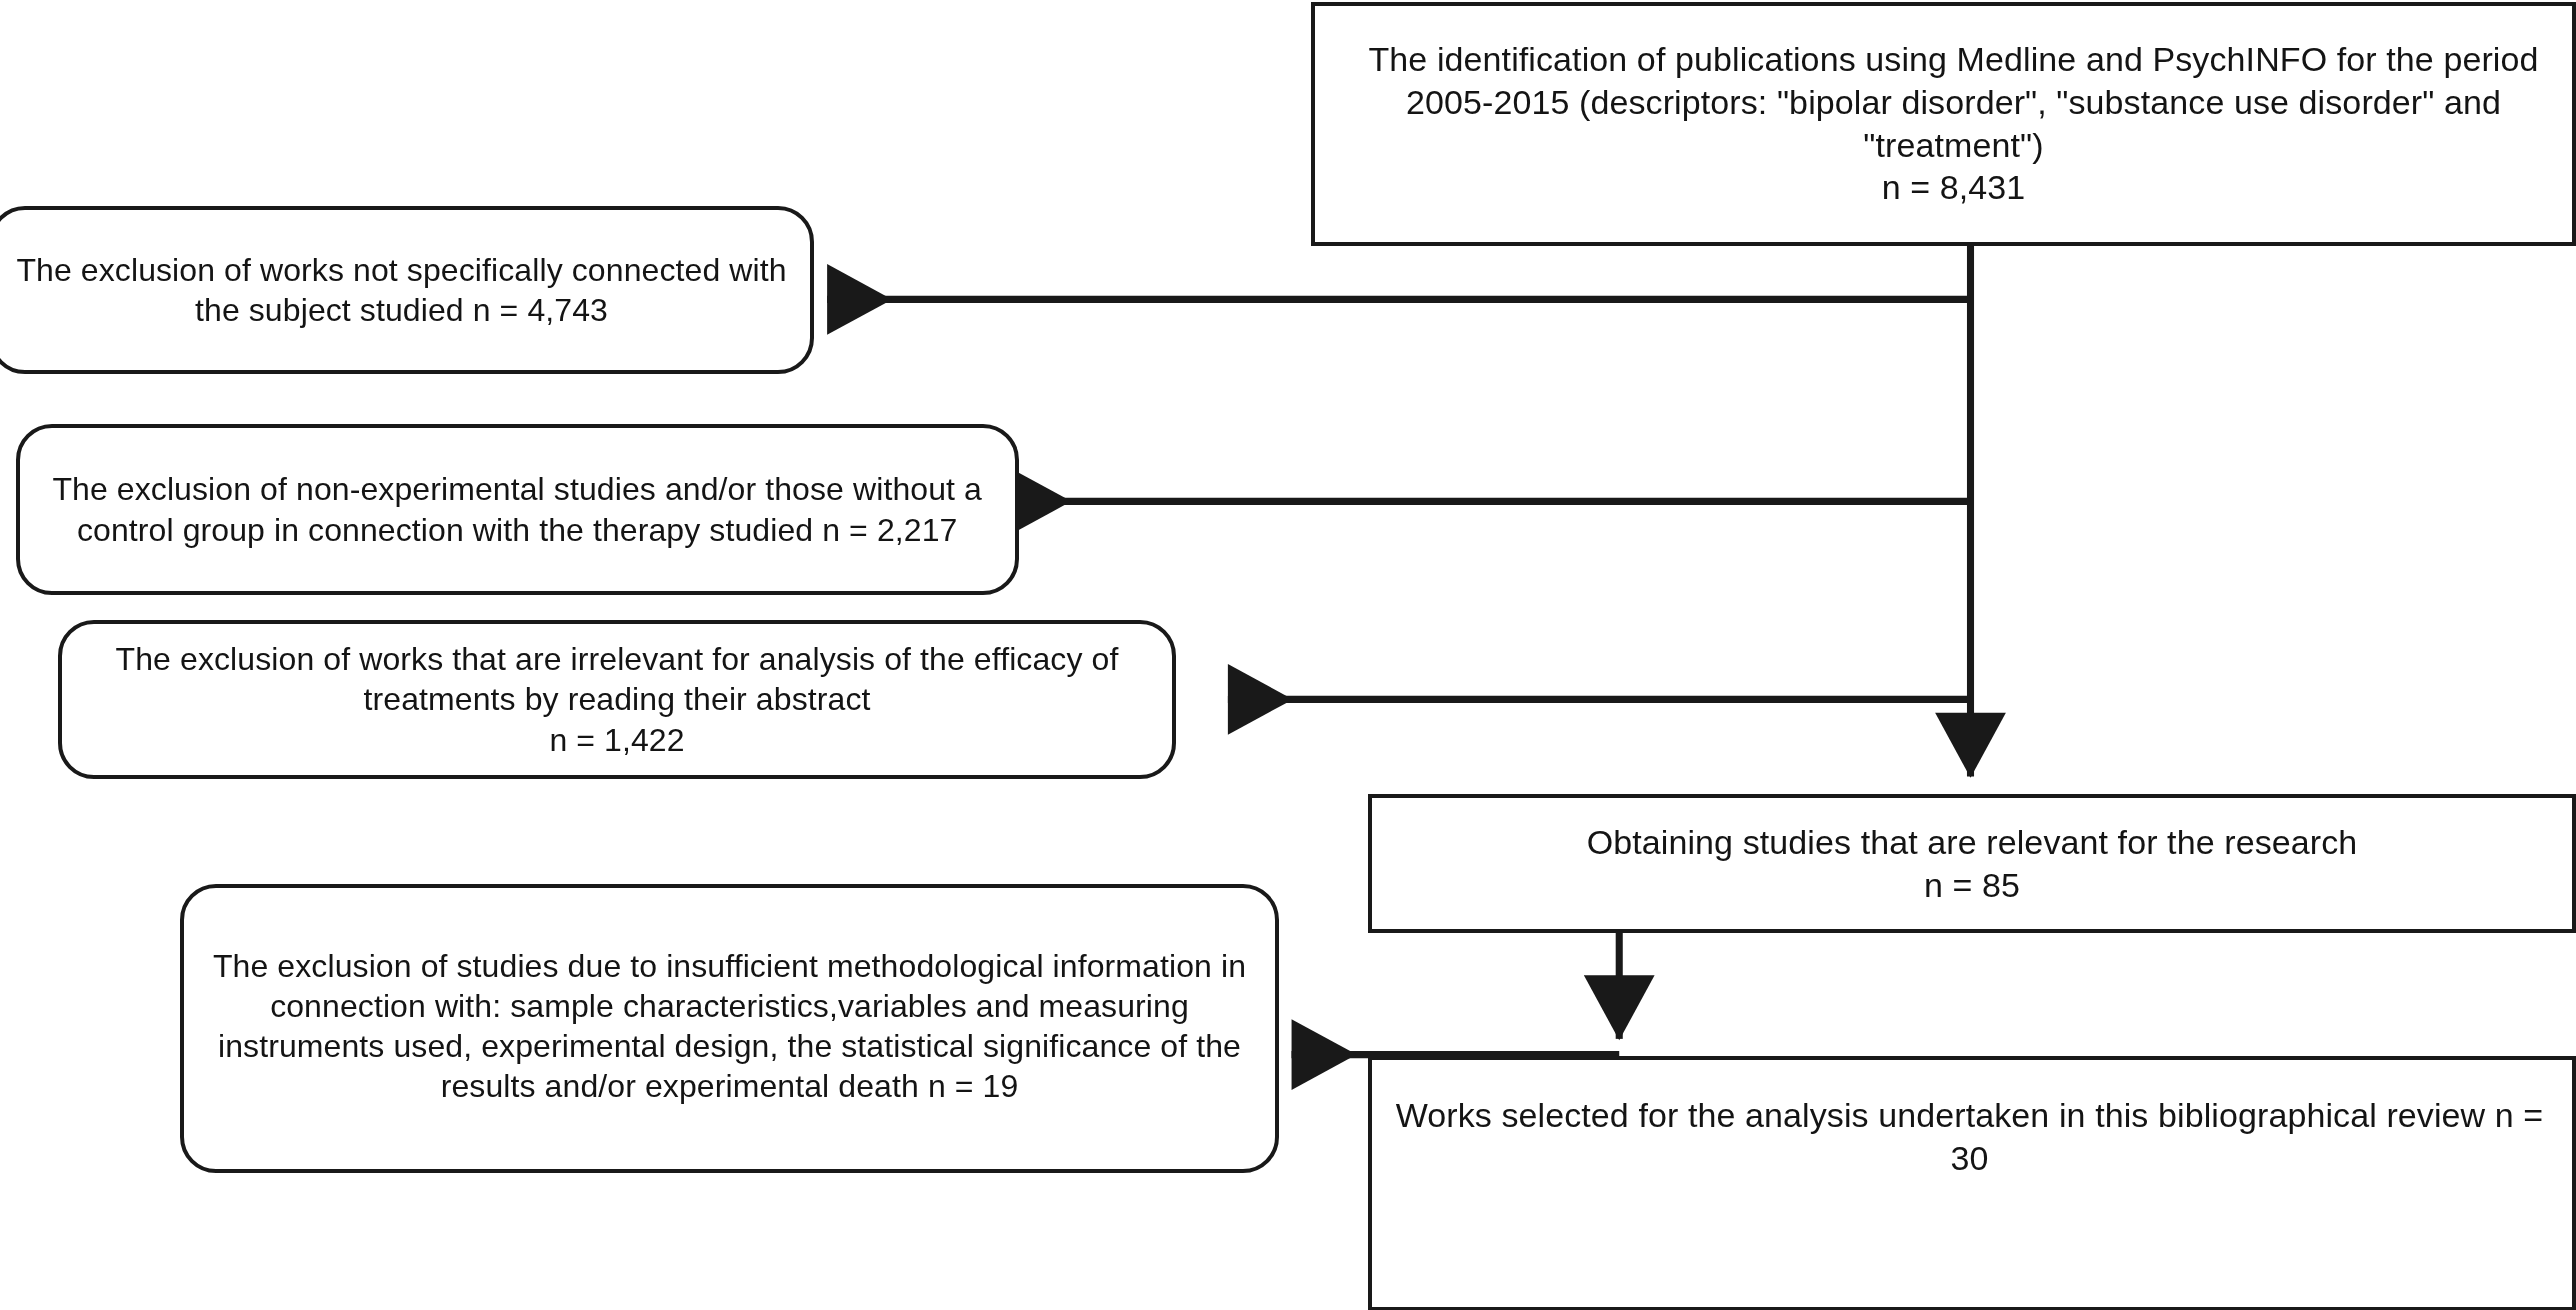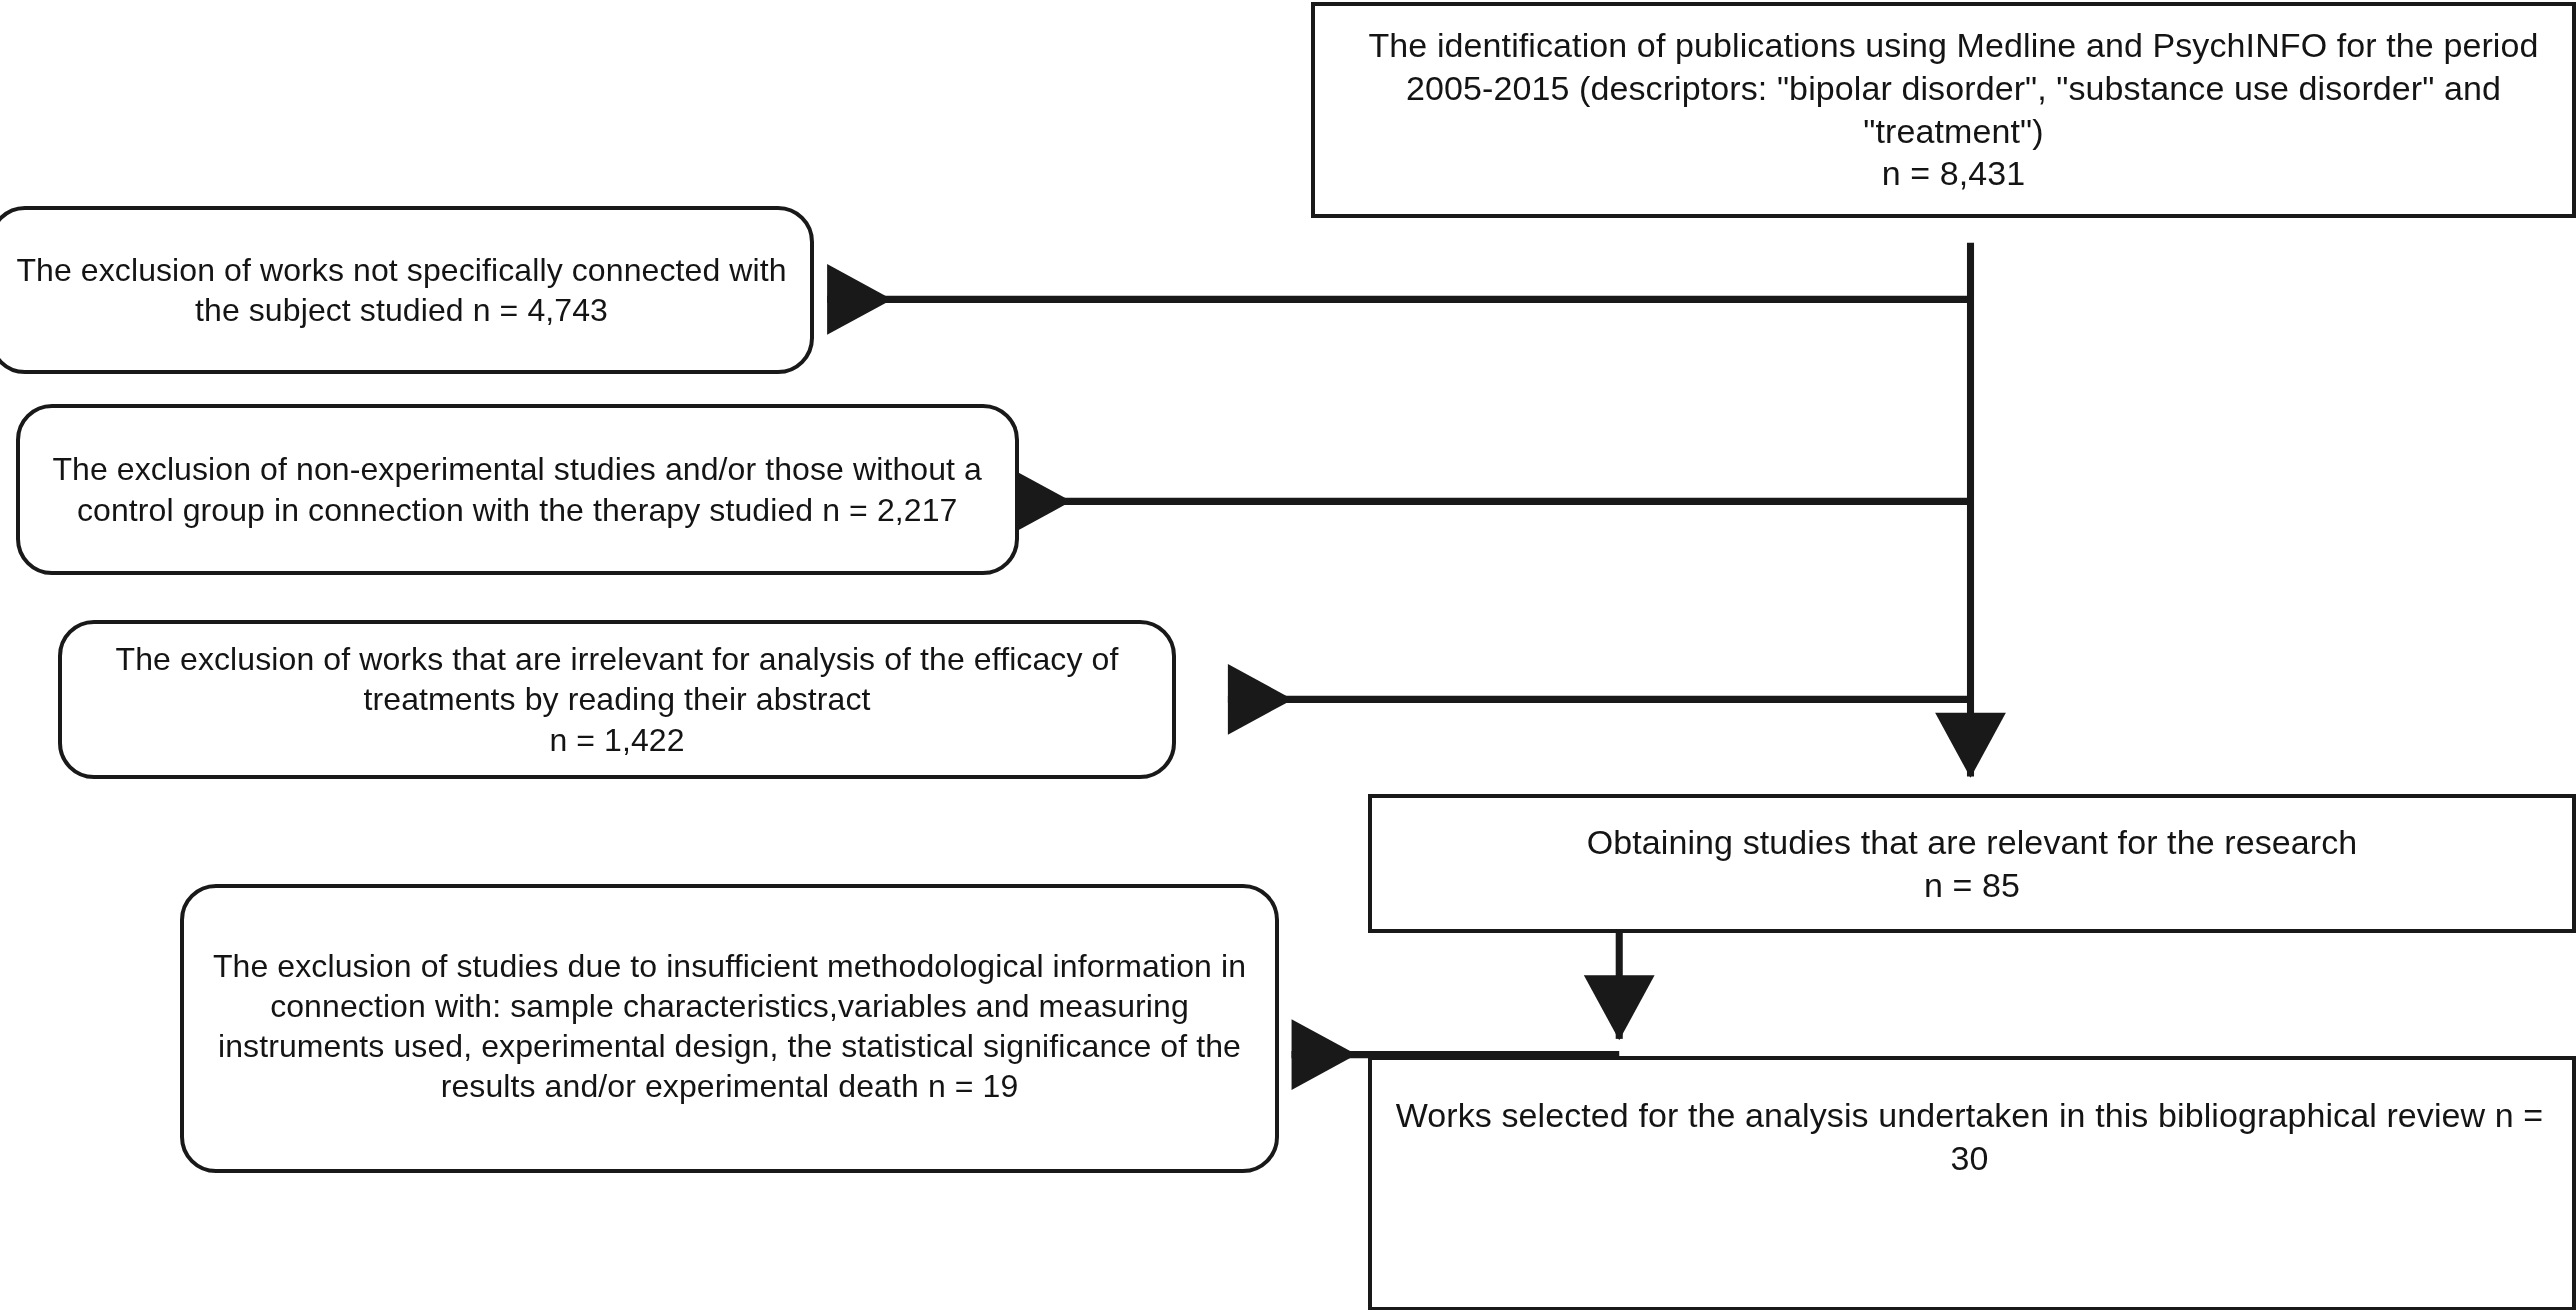--- a/index.html
+++ b/index.html
@@ -46,23 +46,23 @@
     width: 100%;
     padding: 0 14px;
     box-sizing: border-box;
     line-height: 1.26;
     white-space: pre-line;
     font-size: 32px;
     letter-spacing: 0.1px;
   }
 
   
-  #node-identification { left: 1311px; top: 1.6px;    width: 1265px; height: 216px; padding-left: 20px; }
+  #node-identification { left: 1311px; top: 1.6px;    width: 1265px; height: 244px; padding-left: 20px; }
   #node-excl-1         { left: -11px;  top: 206px;  width: 825px; height: 168px; }
-  #node-excl-2         { left: 15.7px;   top: 404px;  width: 1003px; height: 171px; }
+  #node-excl-2         { left: 15.7px;   top: 424px;  width: 1003px; height: 171px; }
   #node-excl-3         { left: 58px;   top: 620px;  width: 1118px; height: 159px; }
   #node-excl-4         { left: 180px;  top: 884px; width: 1099px; height: 289px; }
   #node-obtaining      { left: 1368px; top: 794px; width: 1208px; height: 139px; }
   #node-selected       { left: 1368px; top: 1056px; width: 1208px; height: 255px; }
 
   #node-identification .node-text { font-size: 34px; }
   #node-obtaining .node-text      { font-size: 34px; }
   #node-selected .node-text       { font-size: 34px; padding-bottom: 94px; padding-left: 9px; }
   #node-excl-4 .node-text         { padding-bottom: 4.7px; }
 </style>

